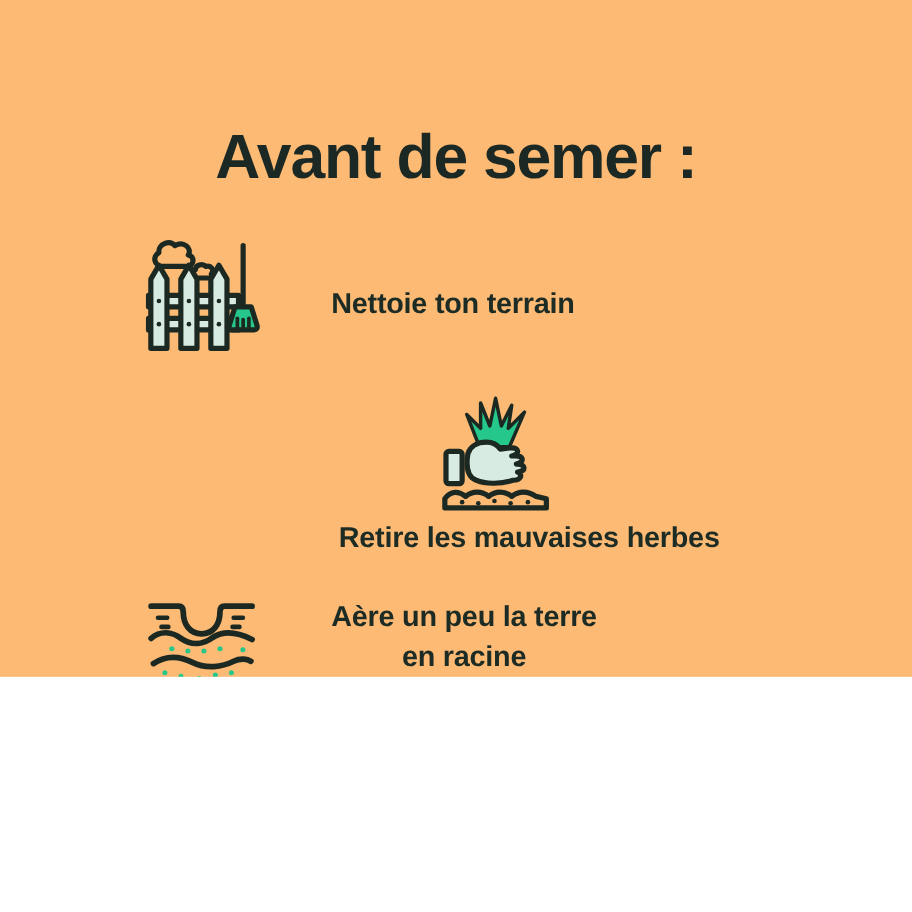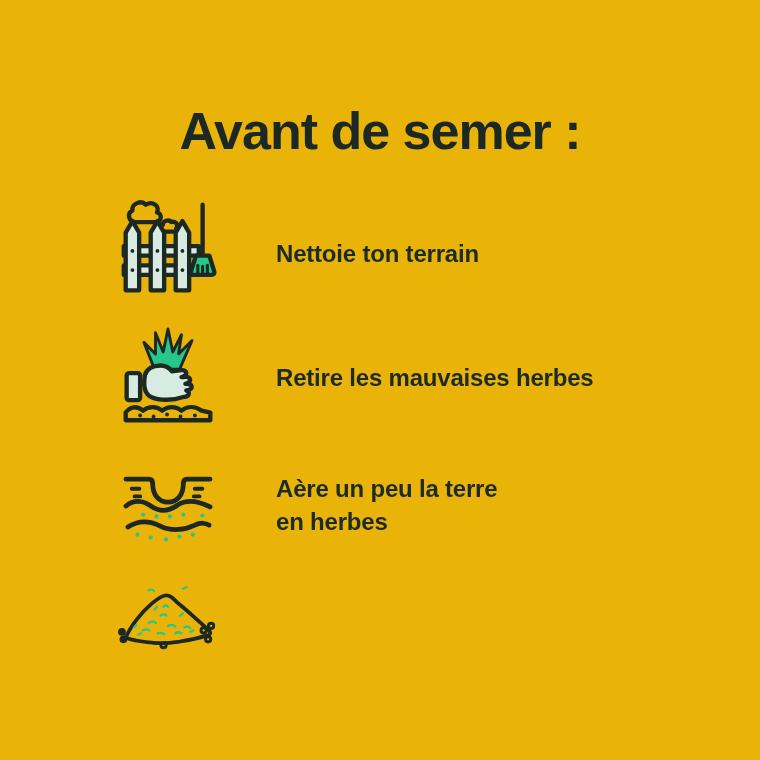--- a/index.html
+++ b/index.html
@@ -1,41 +1,41 @@
 <!DOCTYPE html>
 <html><head>
 <meta charset="utf-8">
 <style>
   html,body{margin:0;padding:0;}
   .canvas{
     position:relative;
-    width:760px;height:760px;
-    background:#eab308;
+    width:760px;height:564px;
+    background:#fdba74;
     font-family:"Liberation Sans", sans-serif;
     color:#1c2a24;
     overflow:hidden;
   }
   .title{
     position:absolute;
     top:66px;left:0;right:0;
     text-align:center;
     font-size:52px;
     font-weight:700;
     letter-spacing:-1px;
     color:#1b2823;
   }
   .row{
     position:absolute;
     left:116px;right:50px;
     display:flex;
     align-items:center;
   }
   .row-1{top:196px;height:104px;}
-  .row-2{top:328px;height:98px;}
-  .row-3{top:462px;height:86px;}
+  .row-2{top:328px;height:98px;flex-direction:column;}
+  .row-3{top:488px;height:86px;text-align:center;}
   .row-4{top:578px;height:84px;}
   .icon-box{
     flex:0 0 104px;
     width:104px;
     display:flex;
     align-items:center;
     justify-content:center;
   }
   .step-text{
     margin-left:56px;
@@ -129,21 +129,21 @@
             <circle cx="20" cy="76" r="2.2"></circle>
           <circle cx="34" cy="79" r="2.2"></circle>
             <circle cx="50" cy="81" r="2.2"></circle>
           <circle cx="64" cy="78" r="2.2"></circle>
             <circle cx="78" cy="76" r="2.2"></circle>
         </g>
       </svg>
     </span>
     <div class="step-text">
       <div>Aère un peu la terre</div>
-      <div>en herbes</div>
+      <div>en racine</div>
     </div>
   </div>
 
   <div class="row row-4">
     <span class="icon-box">
       <svg width="130" height="86" viewBox="0 0 140 92" aria-hidden="true">
         <g fill="none" stroke="#1c2822" stroke-width="5" stroke-linejoin="round" stroke-linecap="round">
           <path d="M14 68 C20 54 34 36 48 24 C54 19 60 14 66 13 C72 12 76 16 82 22 C96 33 114 50 124 59 C128 62 128 66 122 67 C112 70 98 73 86 75 C72 77 56 78 44 76 C34 75 22 73 16 71 C12 70 12 69 14 68 Z"></path>
         </g>
         <g fill="none" stroke="#1c2822" stroke-width="4">

